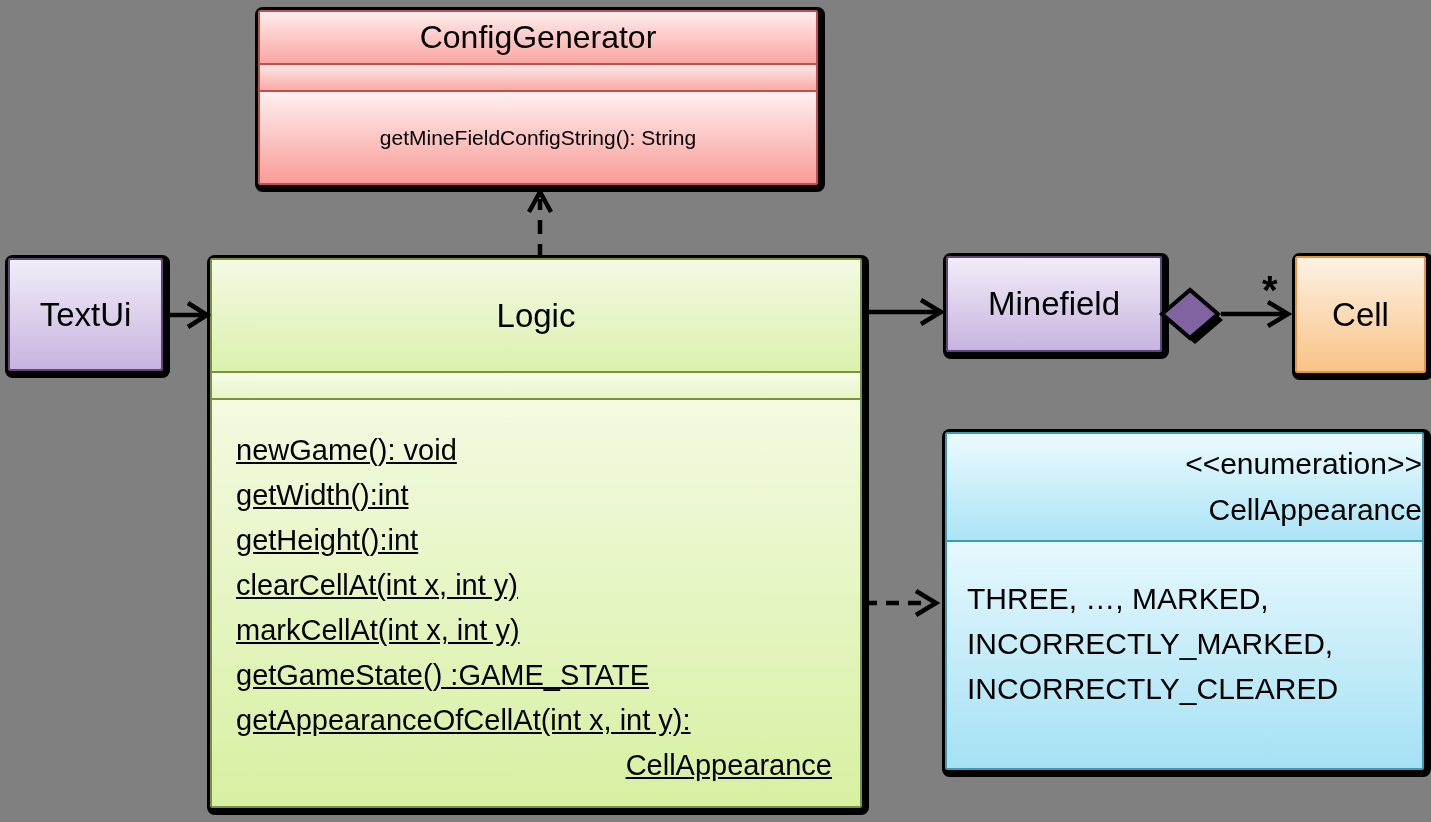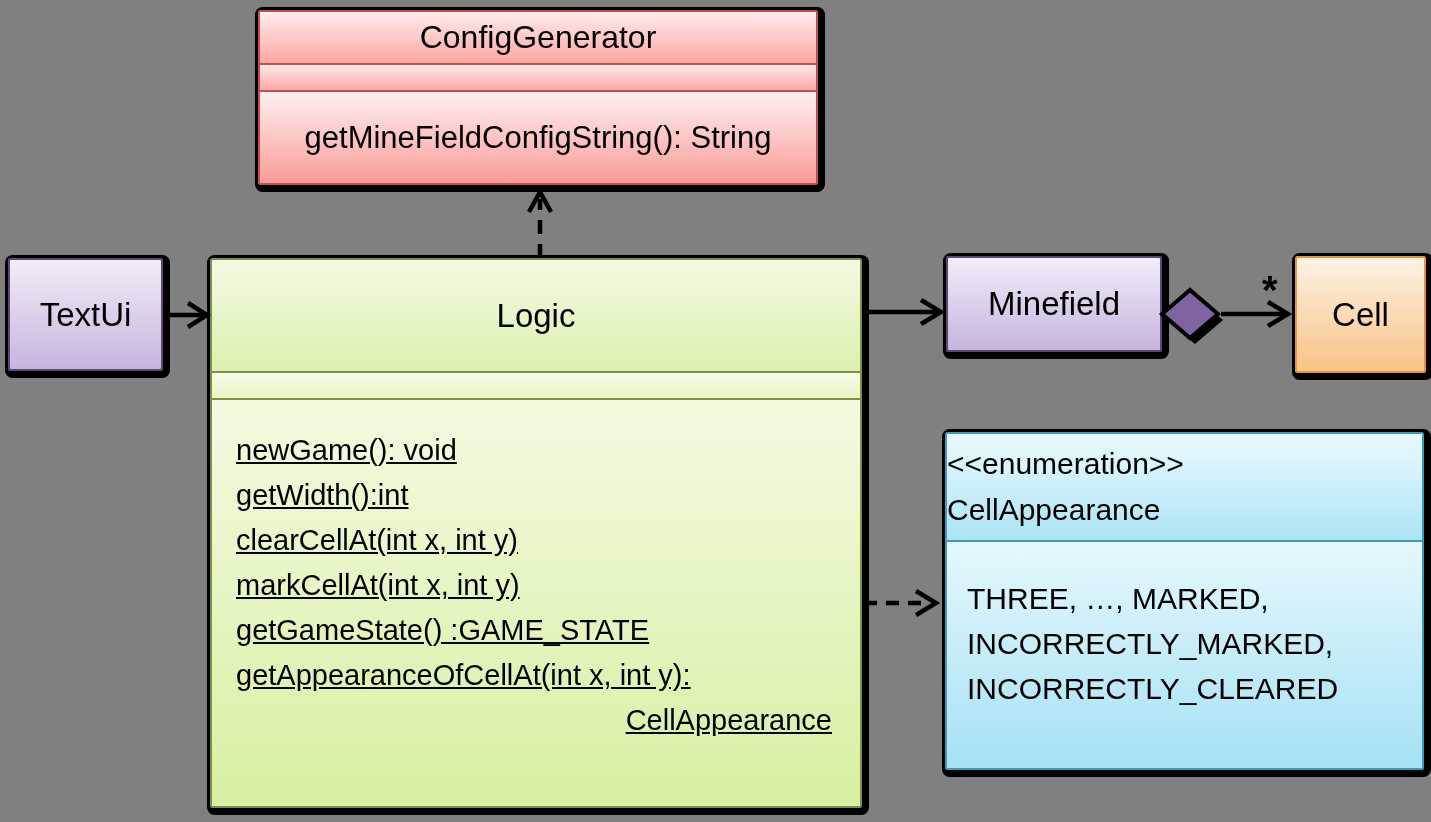--- a/index.html
+++ b/index.html
@@ -13,21 +13,21 @@
     box-shadow:2px 2px 0 5px #000;
   }
   .cmp{box-sizing:border-box;}
   .titlebar{display:flex;align-items:center;justify-content:center;font-size:33px;}
 
   
   .cg{left:258px;top:10px;width:560px;height:175px;border:2px solid #C0504D;}
   .cg .titlebar{height:51px;font-size:32px;background:linear-gradient(#FDEDEC,#FBA6A2);}
   .cg .fieldscmp{height:27px;border-top:2px solid #C0504D;background:linear-gradient(#FCE8E7,#FBAAA6);}
   .cg .methodscmp{flex:1;border-top:2px solid #C0504D;background:linear-gradient(#FDF0EF,#F99C98);
-    display:flex;align-items:center;justify-content:center;font-size:31px;}
+    display:flex;align-items:center;justify-content:center;font-size:21px;}
 
   
   .purple{border:2px solid #5D4777;background:linear-gradient(#F1EDF8,#C7B4DF);}
   .textui{left:8px;top:258px;width:155px;height:113px;}
   .minefield{left:946px;top:256px;width:216px;height:96px;}
   .purple .titlebar{flex:1;}
 
   
   .logic{left:210px;top:258px;width:652px;height:550px;border:2px solid #7A923C;}
   .logic .titlebar{height:111px;background:linear-gradient(#F3FAE2,#DBF1AE);}
@@ -37,21 +37,21 @@
   .logic .cont{text-align:right;}
 
   
   .cell{left:1295px;top:256px;width:131px;height:117px;border:2px solid #E8953F;
     background:linear-gradient(#FDF2E4,#F8C386);}
   .cell .titlebar{flex:1;}
 
   
   .enum{left:945px;top:432px;width:479px;height:338px;border:2px solid #3C9CB8;}
   .enum .hdr{height:106px;background:linear-gradient(#EBFAFE,#ACE4F6);
-    display:flex;flex-direction:column;align-items:flex-start;justify-content:center;
+    display:flex;flex-direction:column;align-items:flex-end;justify-content:center;
     font-size:30px;line-height:46px;}
   .enum .body{flex:1;border-top:2px solid #3C9CB8;background:linear-gradient(#E6F8FD,#A5E1F4);
     padding:34px 14px 0 20px;font-size:30px;line-height:45px;}
 
   #connectors{position:absolute;left:0;top:0;width:1431px;height:822px;pointer-events:none;}
   .mult{position:absolute;left:1262px;top:270px;font-size:40px;font-weight:bold;line-height:40px;}
 </style>
 </head>
 <body>
 
@@ -68,20 +68,21 @@
   <div class="box purple textui">
     <div class="cmp titlebar">TextUi</div>
   </div>
 
   <div class="box logic">
     <div class="cmp titlebar">Logic</div>
     <div class="cmp fieldscmp"></div>
     <div class="cmp methodscmp">
       <div>newGame(): void</div>
       <div>getWidth():int</div>
+      <div>getHeight():int</div>
       <div>clearCellAt(int x, int y)</div>
       <div>markCellAt(int x, int y)</div>
       <div>getGameState() :GAME_STATE</div>
       <div>getAppearanceOfCellAt(int x, int y):</div>
       <div class="cont">CellAppearance</div>
     </div>
   </div>
 
   <div class="box purple minefield">
     <div class="cmp titlebar">Minefield</div>

